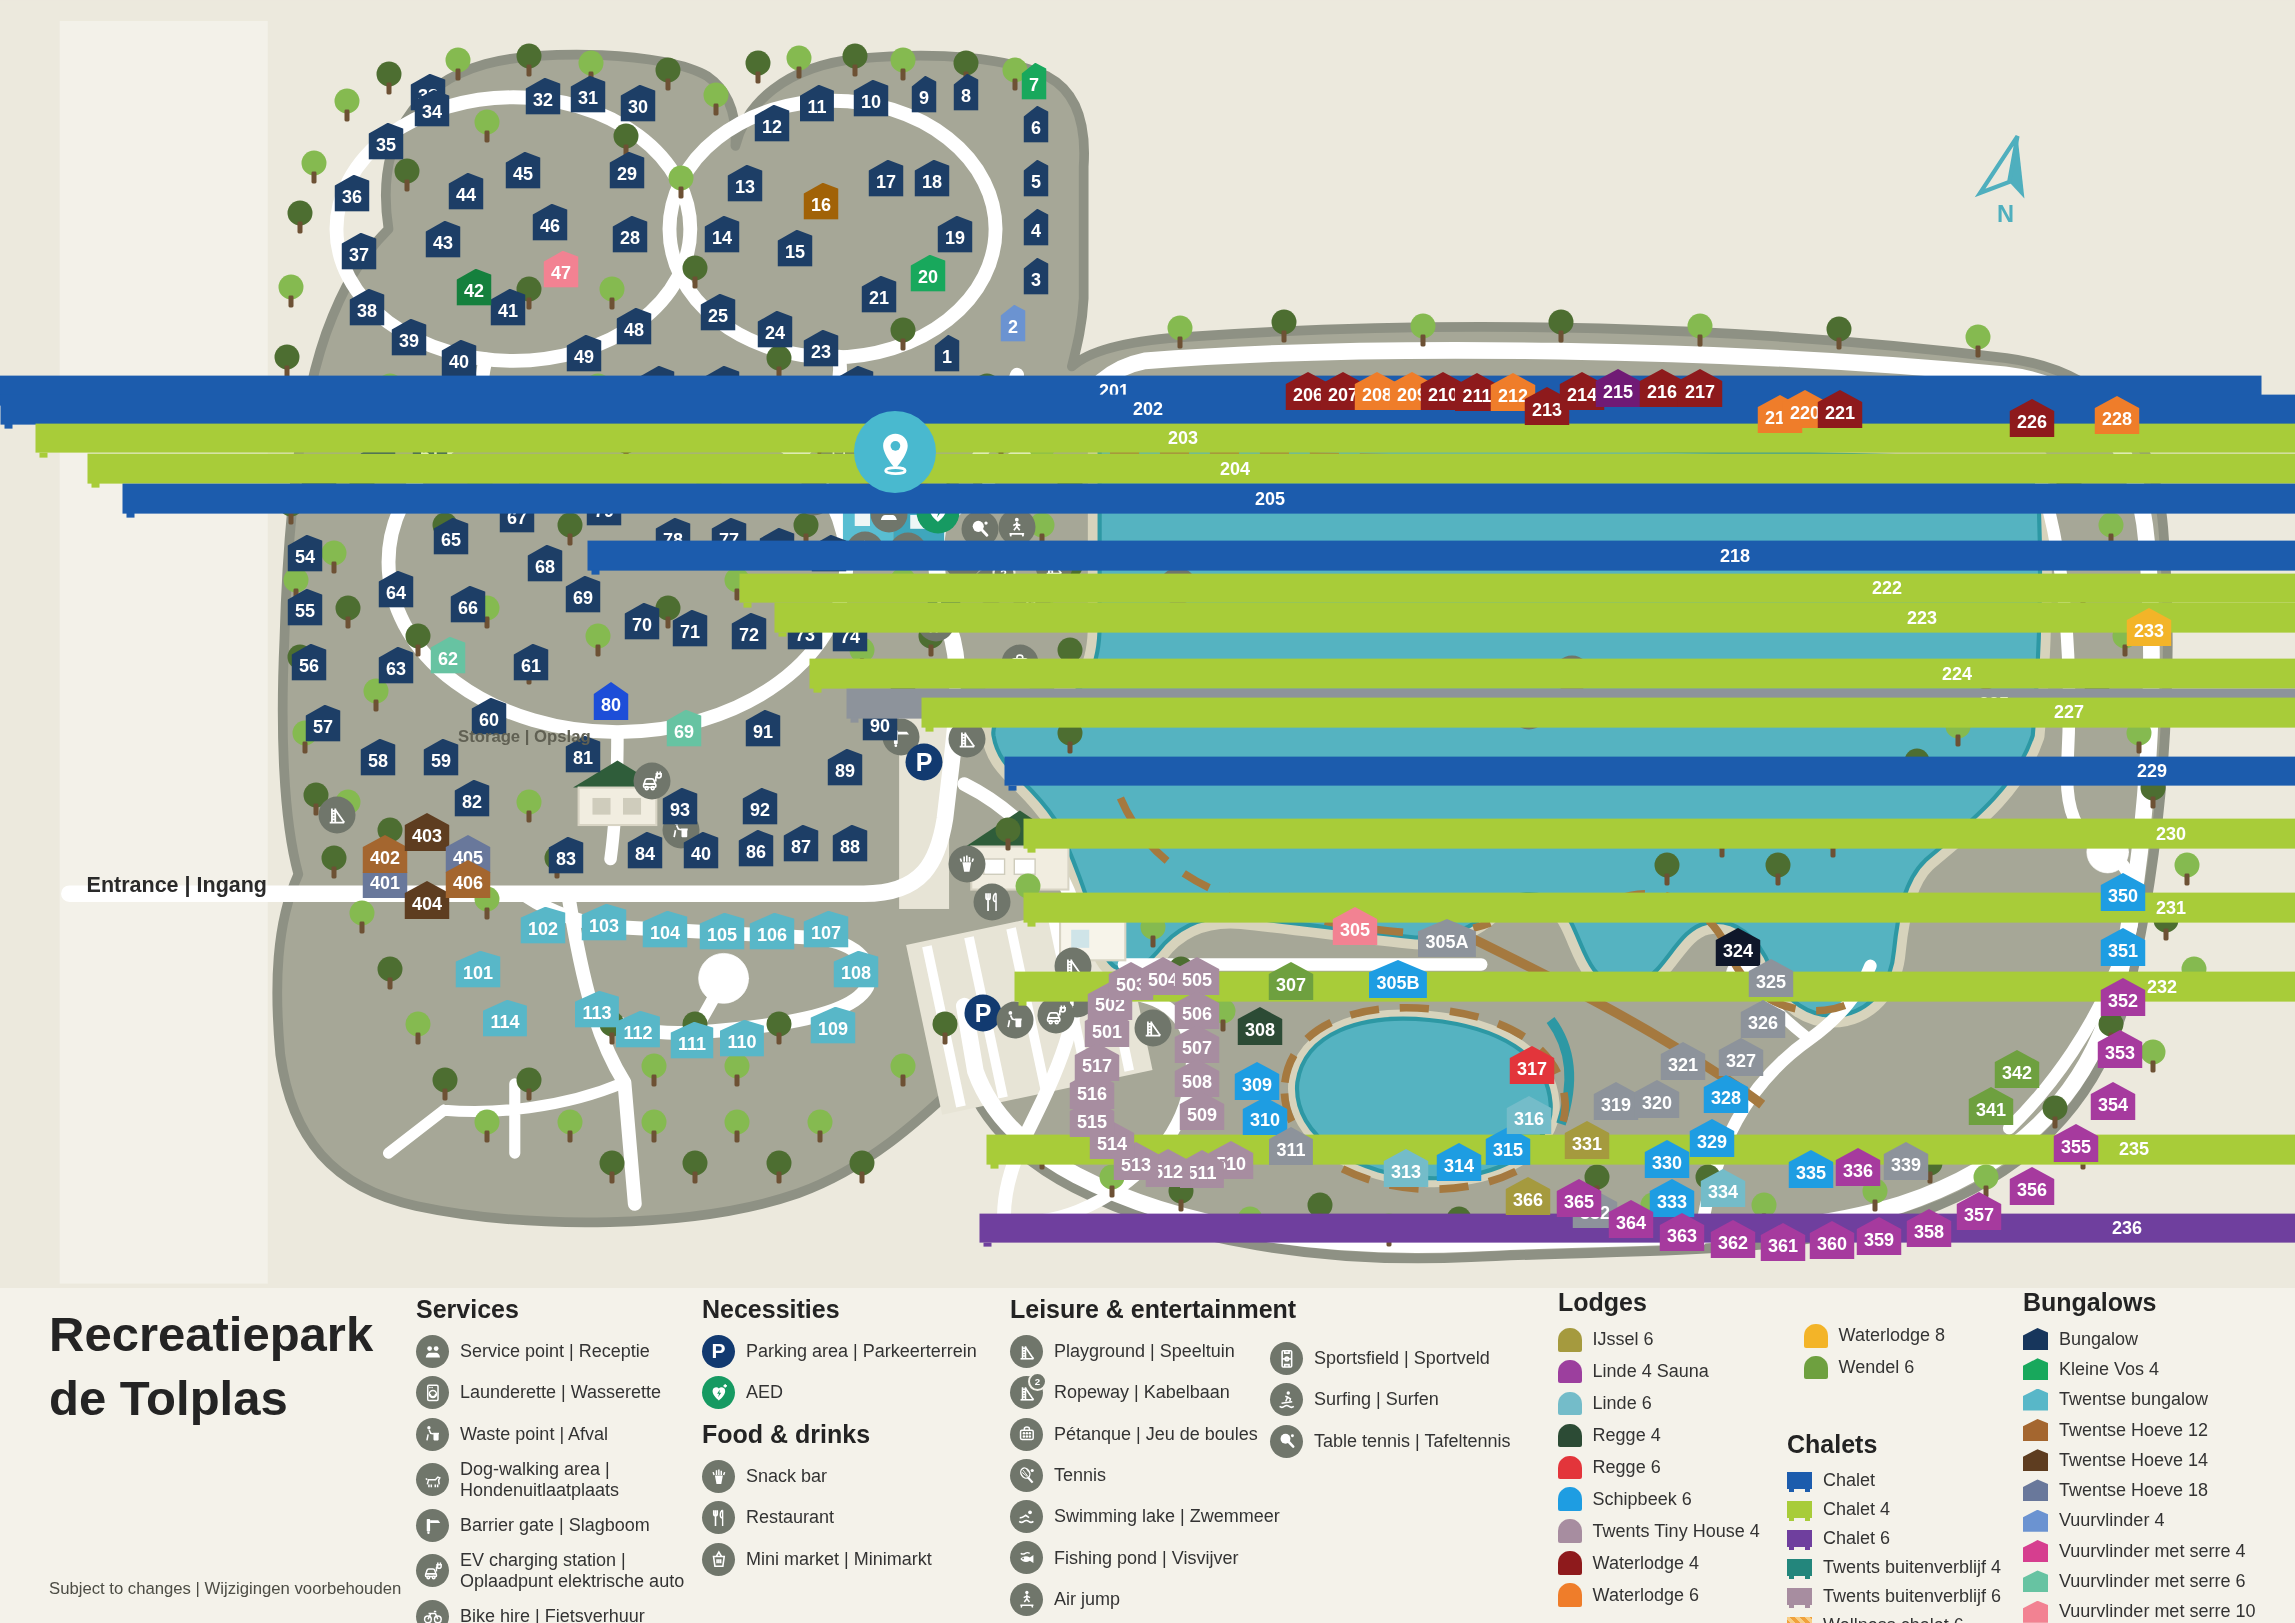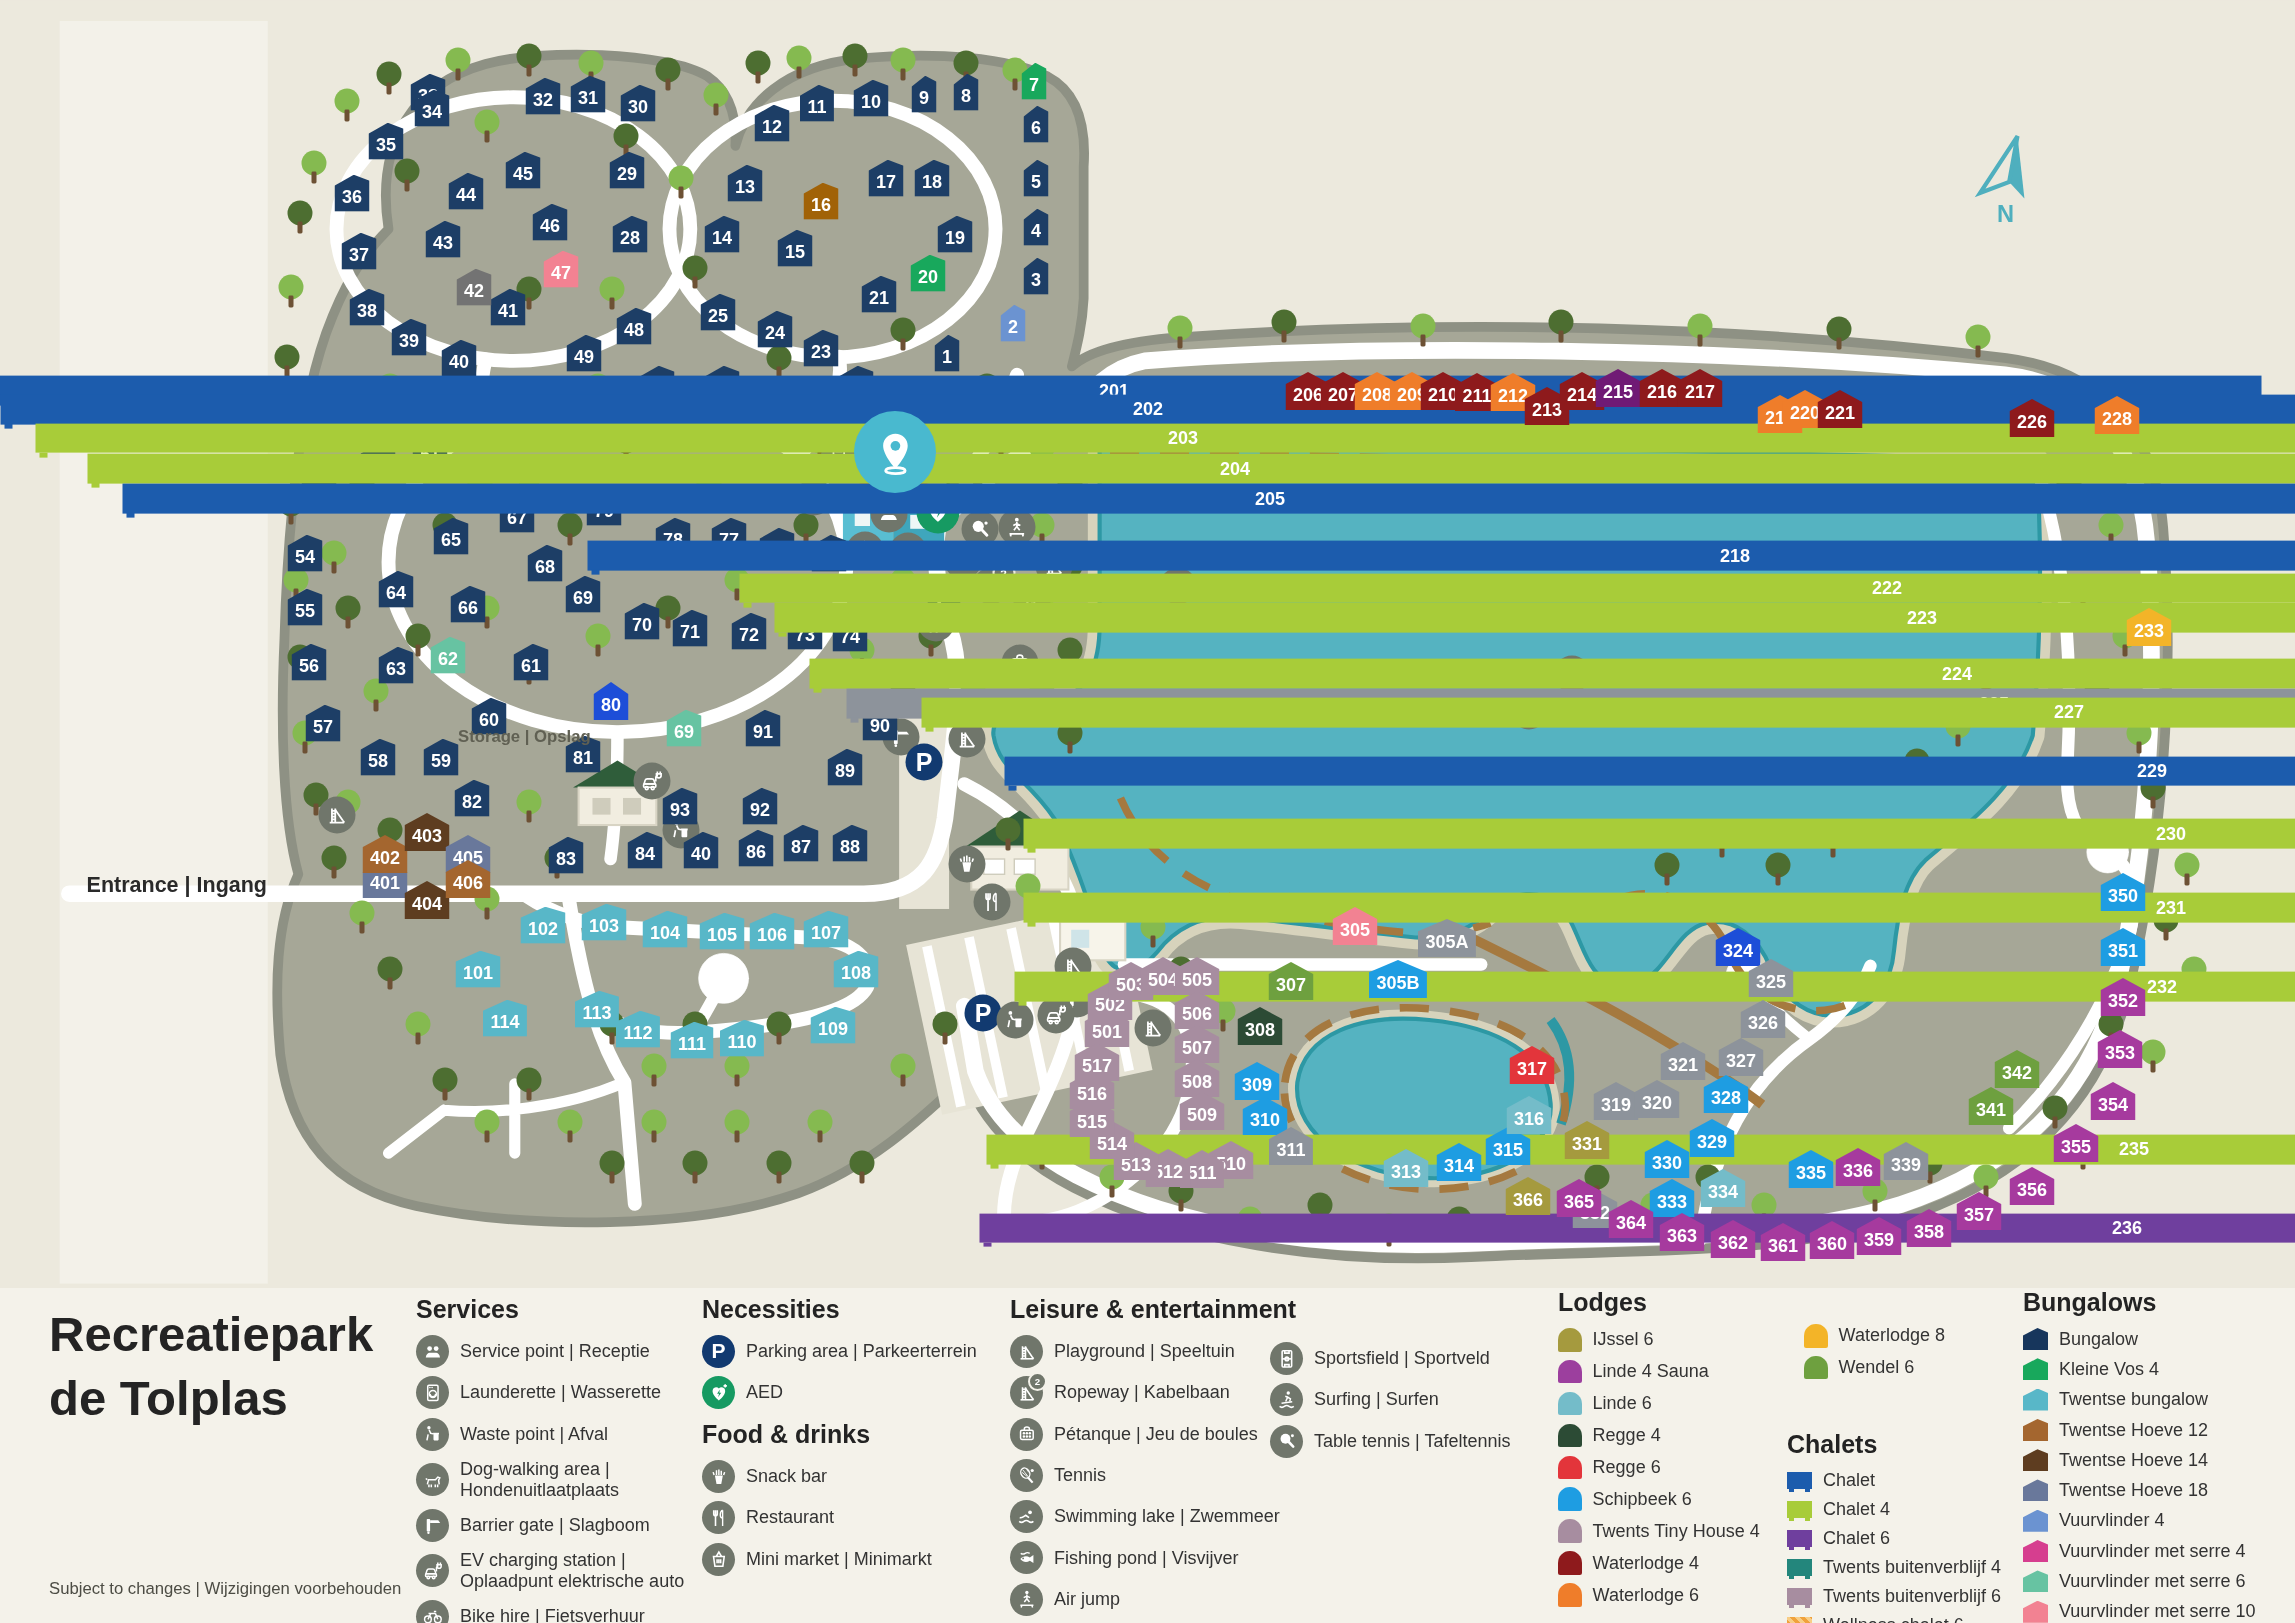--- a/index.html
+++ b/index.html
@@ -614,21 +614,21 @@
       <div class="marker m-slant" style="left: 543px; top: 98px; background: rgb(29, 62, 102);">32</div>
       <div class="marker m-slant" style="left: 428px; top: 94px; background: rgb(29, 62, 102);">33</div>
       <div class="marker m-slant" style="left: 432px; top: 110px; background: rgb(29, 62, 102);">34</div>
       <div class="marker m-slant" style="left: 386px; top: 143px; background: rgb(29, 62, 102);">35</div>
       <div class="marker m-slant" style="left: 352px; top: 195px; background: rgb(29, 62, 102);">36</div>
       <div class="marker m-slant" style="left: 359px; top: 253px; background: rgb(29, 62, 102);">37</div>
       <div class="marker m-slant" style="left: 367px; top: 309px; background: rgb(29, 62, 102);">38</div>
       <div class="marker m-slant" style="left: 409px; top: 339px; background: rgb(29, 62, 102);">39</div>
       <div class="marker m-slant" style="left: 459px; top: 360px; background: rgb(29, 62, 102);">40</div>
       <div class="marker m-slant" style="left: 508px; top: 309px; background: rgb(29, 62, 102);">41</div>
-      <div class="marker m-slant" style="left: 474px; top: 289px; background: #737373;">42</div>
+      <div class="marker m-slant" style="left: 474px; top: 289px; background: #15803d;">42</div>
       <div class="marker m-slant" style="left: 443px; top: 241px; background: rgb(29, 62, 102);">43</div>
       <div class="marker m-slant" style="left: 466px; top: 193px; background: rgb(29, 62, 102);">44</div>
       <div class="marker m-slant" style="left: 523px; top: 172px; background: rgb(29, 62, 102);">45</div>
       <div class="marker m-slant" style="left: 550px; top: 224px; background: rgb(29, 62, 102);">46</div>
       <div class="marker m-slant" style="left: 561px; top: 271px; background: rgb(242, 130, 146);">47</div>
       <div class="marker m-slant" style="left: 634px; top: 328px; background: rgb(29, 62, 102);">48</div>
       <div class="marker m-slant" style="left: 584px; top: 355px; background: rgb(29, 62, 102);">49</div>
       <div class="marker m-slant" style="left: 657px; top: 386px; background: rgb(29, 62, 102);">50</div>
       <div class="marker m-slant" style="left: 430px; top: 453px; background: rgb(29, 62, 102);">51</div>
       <div class="marker m-slant" style="left: 378px; top: 463px; background: rgb(29, 62, 102);">52</div>
@@ -736,21 +736,21 @@
       <div class="marker m-house" style="left: 1265px; top: 1118px; background: rgb(30, 157, 226);">310</div>
       <div class="marker m-house" style="left: 1291px; top: 1148px; background: rgb(141, 147, 155);">311</div>
       <div class="marker m-house" style="left: 1406px; top: 1170px; background: rgb(116, 188, 201);">313</div>
       <div class="marker m-house" style="left: 1459px; top: 1164px; background: rgb(30, 157, 226);">314</div>
       <div class="marker m-house" style="left: 1508px; top: 1148px; background: rgb(30, 157, 226);">315</div>
       <div class="marker m-house" style="left: 1529px; top: 1117px; background: rgb(116, 188, 201);">316</div>
       <div class="marker m-house" style="left: 1532px; top: 1067px; background: rgb(227, 53, 59);">317</div>
       <div class="marker m-house" style="left: 1616px; top: 1103px; background: rgb(141, 147, 155);">319</div>
       <div class="marker m-house" style="left: 1657px; top: 1101px; background: rgb(141, 147, 155);">320</div>
       <div class="marker m-house" style="left: 1683px; top: 1063px; background: rgb(141, 147, 155);">321</div>
-      <div class="marker m-house" style="left: 1738px; top: 949px; background: #1d4ed8;">324</div>
+      <div class="marker m-house" style="left: 1738px; top: 949px; background: #0f172a;">324</div>
       <div class="marker m-house" style="left: 1771px; top: 980px; background: rgb(141, 147, 155);">325</div>
       <div class="marker m-house" style="left: 1763px; top: 1021px; background: rgb(141, 147, 155);">326</div>
       <div class="marker m-house" style="left: 1741px; top: 1059px; background: rgb(141, 147, 155);">327</div>
       <div class="marker m-house" style="left: 1726px; top: 1096px; background: rgb(30, 157, 226);">328</div>
       <div class="marker m-house" style="left: 1712px; top: 1140px; background: rgb(30, 157, 226);">329</div>
       <div class="marker m-house" style="left: 1667px; top: 1161px; background: rgb(30, 157, 226);">330</div>
       <div class="marker m-house" style="left: 1587px; top: 1142px; background: rgb(165, 154, 62);">331</div>
       <div class="marker m-house" style="left: 1595px; top: 1211px; background: rgb(141, 147, 155);">332</div>
       <div class="marker m-house" style="left: 1672px; top: 1200px; background: rgb(30, 157, 226);">333</div>
       <div class="marker m-house" style="left: 1723px; top: 1190px; background: rgb(116, 188, 201);">334</div>

